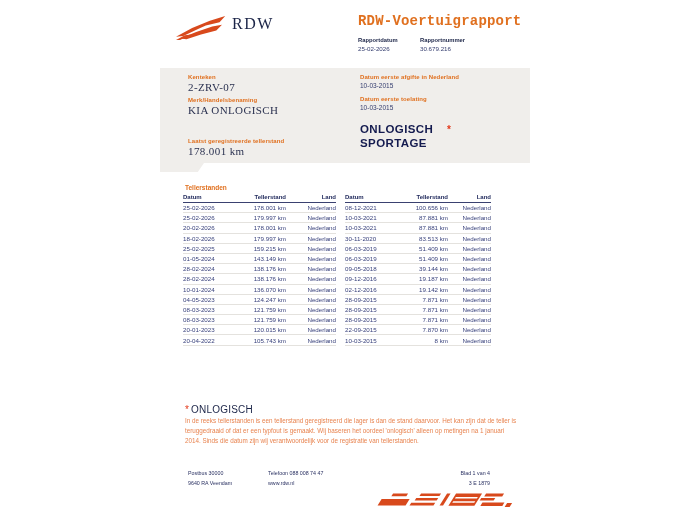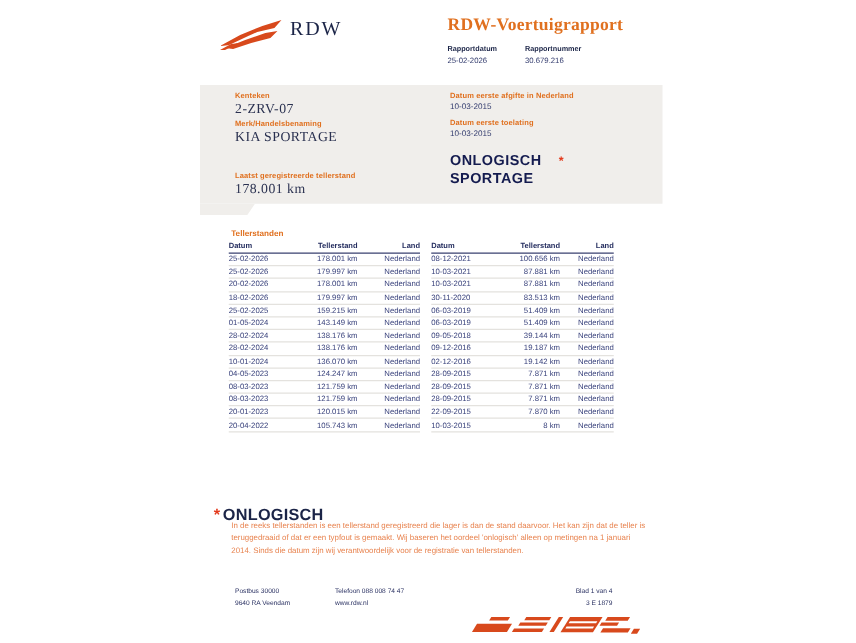--- a/index.html
+++ b/index.html
@@ -4,21 +4,21 @@
 <style>
   * { margin:0; padding:0; box-sizing:border-box; }
   html,body { width:685px; height:514px; background:#ffffff; overflow:hidden;
               font-family:"Liberation Sans", sans-serif; }
   .page { position:relative; width:685px; height:514px; background:#ffffff; }
 
   
   .logo-svg { position:absolute; left:176px; top:14px; width:50px; height:28px; }
   .wordmark { position:absolute; left:232px; top:15px; font-family:"Liberation Serif", serif;
               font-size:16px; font-weight:400; letter-spacing:1.5px; color:#1b2447; }
-  .doc-title { position:absolute; left:358px; top:13px; font-family:Liberation Serif, serif;
+  .doc-title { position:absolute; left:358px; top:13px; font-family:Liberation Mono, monospace;
                font-size:14px; font-weight:700; color:#e0701f; letter-spacing:0.2px; }
   .meta-label { position:absolute; font-size:5.8px; font-weight:700; color:#1b2447; }
   .meta-value { position:absolute; font-size:6.2px; color:#333c6e; }
   .m-dl { left:358px; top:37px; } .m-dv { left:358px; top:45px; }
   .m-nl { left:420px; top:37px; } .m-nv { left:420px; top:45px; }
 
   
   .info-box { position:absolute; left:160px; top:68px; width:370px; height:95px; background:#f0eeeb; }
   .info-tab { position:absolute; left:160px; top:163px; width:44px; height:9px; background:#f0eeeb;
               clip-path:polygon(0 0,100% 0,86% 100%,0 100%); }
@@ -43,21 +43,21 @@
   .thead { display:flex; align-items:flex-end; padding-bottom:2px; border-bottom:1px solid #3a4170;
            font-size:6px; font-weight:700; color:#232c5e; }
   .trow  { display:flex; align-items:center; height:10.2px; border-bottom:1px solid #e4e2de;
            font-size:6.2px; color:#39427c; }
   .tcell { display:block; }
   .c0 { width:48px; text-align:left; }
   .c1 { width:55px; text-align:right; }
   .c2 { flex:1; text-align:right; }
 
   
-  .note-head { position:absolute; left:171px; top:404px; font-size:13px; font-weight:700;
+  .note-head { position:absolute; left:185px; top:404px; font-size:10px; font-weight:400;
                color:#1b2447; letter-spacing:0.2px; }
   .note-head .ast { color:#e3391b; margin-right:2px; }
   .note-body { position:absolute; left:185px; top:416px; width:334px; font-size:6.3px;
                line-height:10px; color:#e8834f; }
 
   
   .foot { position:absolute; top:469px; font-size:5.3px; color:#2a3162; line-height:9.5px; }
   .f1 { left:188px; } .f2 { left:268px; }
   .f3 { left:400px; width:90px; text-align:right; }
 
@@ -83,21 +83,21 @@
   <div class="meta-value m-dv">25-02-2026</div>
   <div class="meta-label m-nl">Rapportnummer</div>
   <div class="meta-value m-nv">30.679.216</div>
 
   <div class="info-box"></div>
   <div class="info-tab"></div>
 
   <div class="flabel l-kent">Kenteken</div>
   <div class="fserif v-kent">2-ZRV-07</div>
   <div class="flabel l-merk">Merk/Handelsbenaming</div>
-  <div class="fserif v-merk">KIA SPORTAGE</div>
+  <div class="fserif v-merk">KIA ONLOGISCH</div>
   <div class="flabel l-tell">Laatst geregistreerde tellerstand</div>
   <div class="fserif v-tell">178.001 km</div>
 
   <div class="flabel l-afg">Datum eerste afgifte in Nederland</div>
   <div class="fdate v-afg">10-03-2015</div>
   <div class="flabel l-toe">Datum eerste toelating</div>
   <div class="fdate v-toe">10-03-2015</div>
 
   <div class="verdict">
     <span>ONLOGISCH</span><br>

